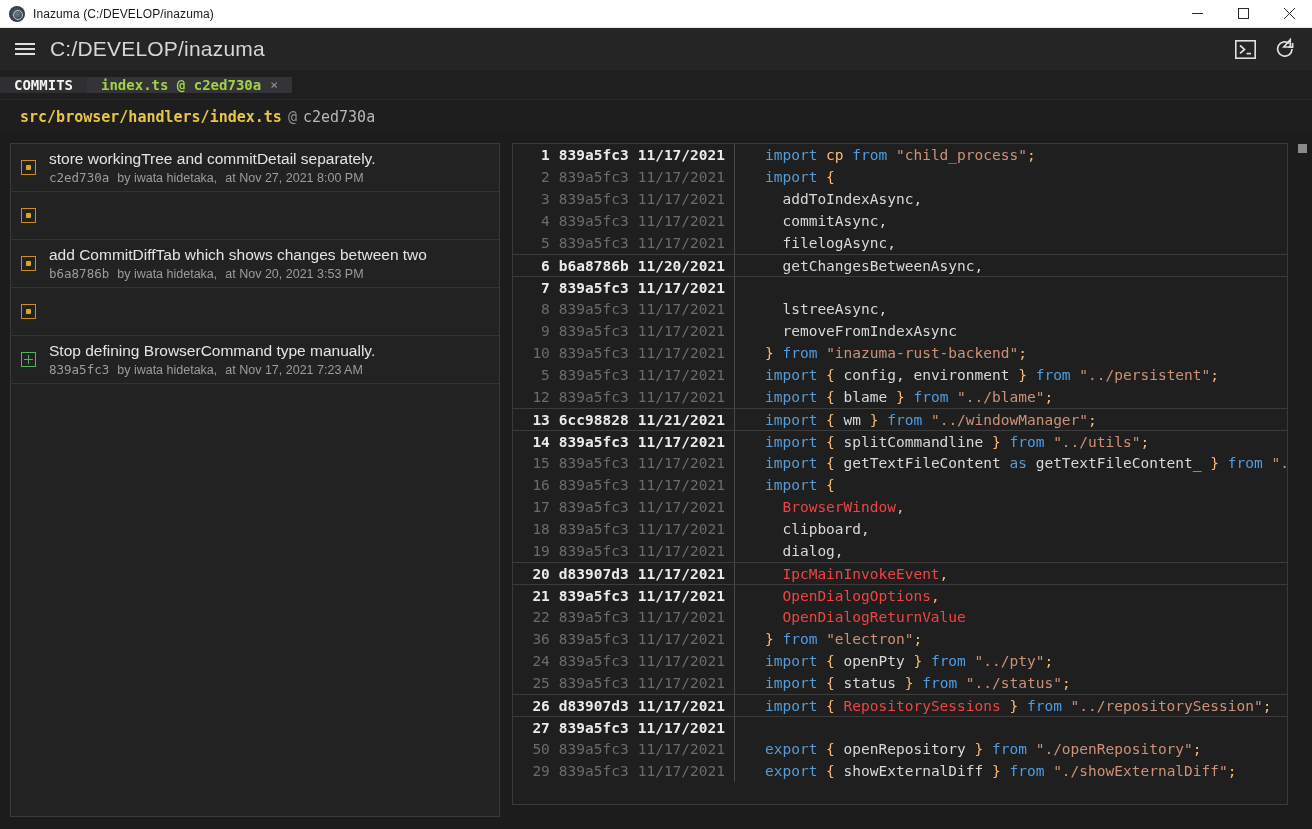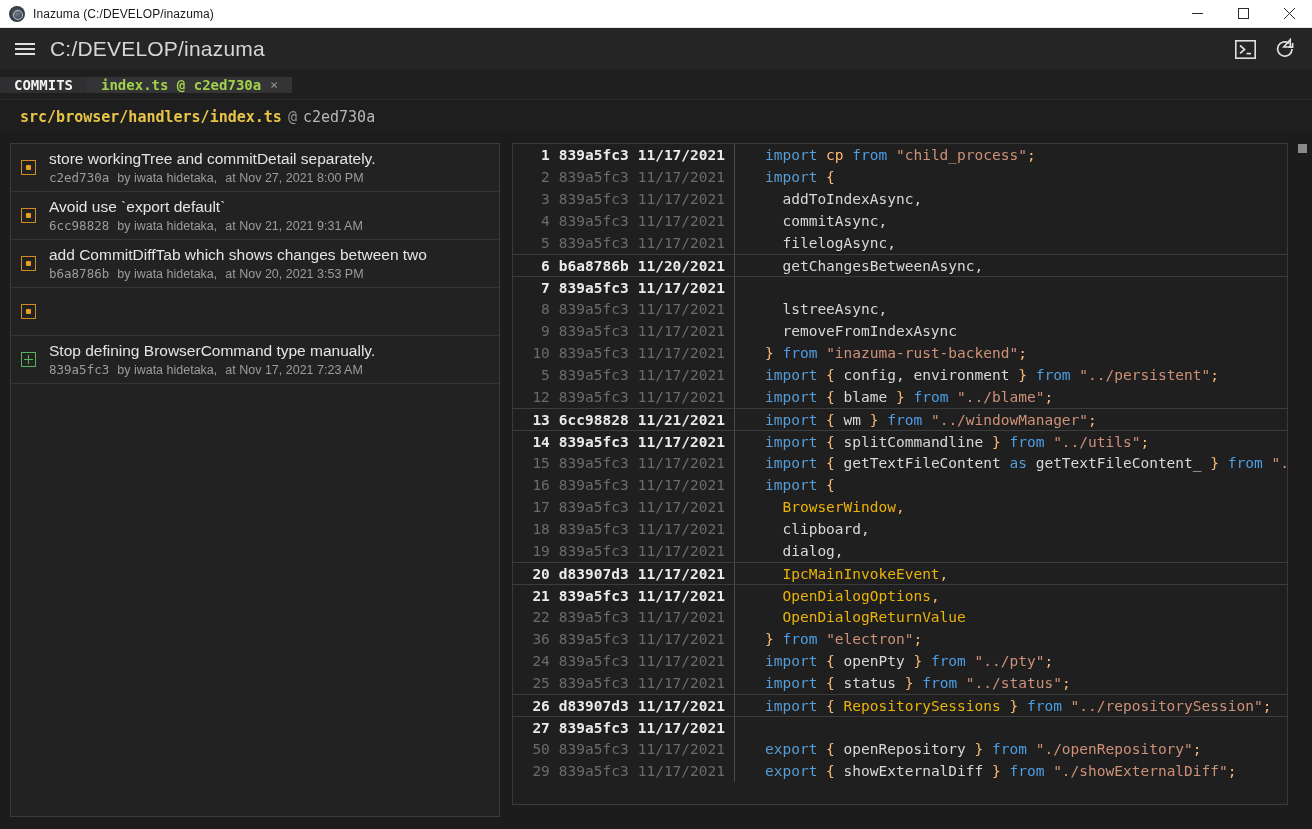--- a/index.html
+++ b/index.html
@@ -185,21 +185,21 @@
   .blame .ln { min-width: 24px; text-align: right; }
   .code {
     flex: 1; display: flex; align-items: center;
     padding-left: 6px; overflow: hidden; margin-left: 24px;
   }
   
   .t-kw   { color: #569cd6; }
   .t-from { color: #4d9ee6; }
   .t-str  { color: #ce9178; }
   .t-id   { color: #d8d8d8; }
-  .t-type { color: #eab308; }
+  .t-type { color: #ef4444; }
   .t-punct{ color: #fdba74; }
   .t-as   { color: #569cd6; }
 
   
   .vscroll {
     position: absolute; top: 10px; right: 4px; bottom: 24px;
     width: 11px; background: #1c1c1c;
   }
   .vthumb {
     position: absolute; top: 1px; left: 1px; width: 9px; height: 9px;
@@ -280,24 +280,20 @@
     <div class="commitlist" id="commit-list">
         <div class="commit-row">
           <div class="commit-mark merge"></div>
           <div class="commit-text">
             <div class="commit-summary">store workingTree and commitDetail separately.</div>
             <div class="commit-meta"><span class="hash">c2ed730a</span><span class="by">by iwata hidetaka,</span><span class="date">at Nov 27, 2021 8:00 PM</span></div>
           </div>
         </div>
         <div class="commit-row">
           <div class="commit-mark merge"></div>
-          <div class="commit-text">
-            <div class="commit-summary">Avoid use `export default`</div>
-            <div class="commit-meta"><span class="hash">6cc98828</span><span class="by">by iwata hidetaka,</span><span class="date">at Nov 21, 2021 9:31 AM</span></div>
-          </div>
         </div>
         <div class="commit-row">
           <div class="commit-mark merge"></div>
           <div class="commit-text">
             <div class="commit-summary">add CommitDiffTab which shows changes between two</div>
             <div class="commit-meta"><span class="hash">b6a8786b</span><span class="by">by iwata hidetaka,</span><span class="date">at Nov 20, 2021 3:53 PM</span></div>
           </div>
         </div>
         <div class="commit-row">
           <div class="commit-mark merge"></div>

